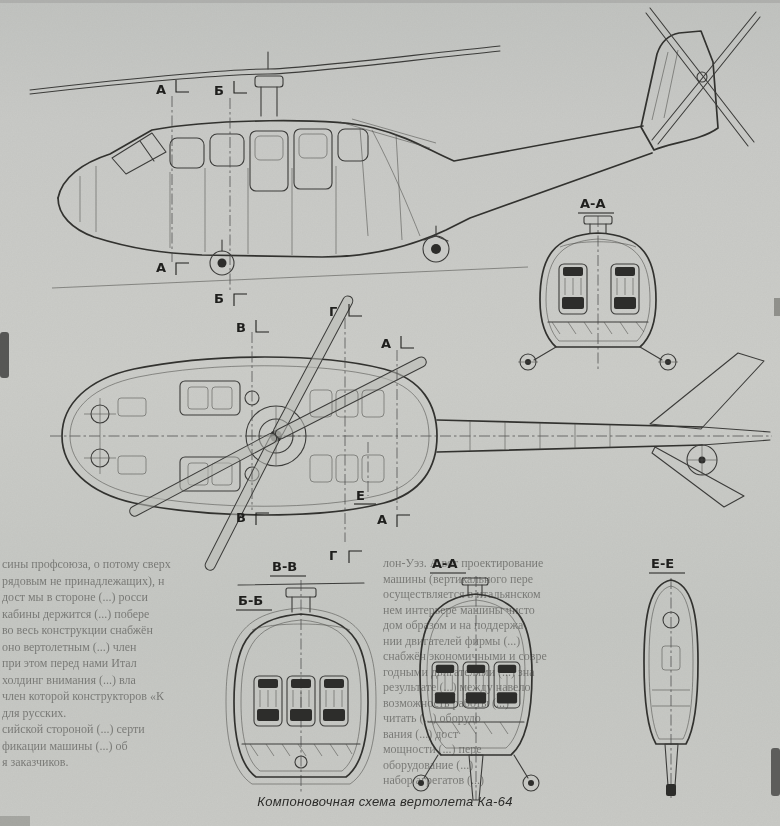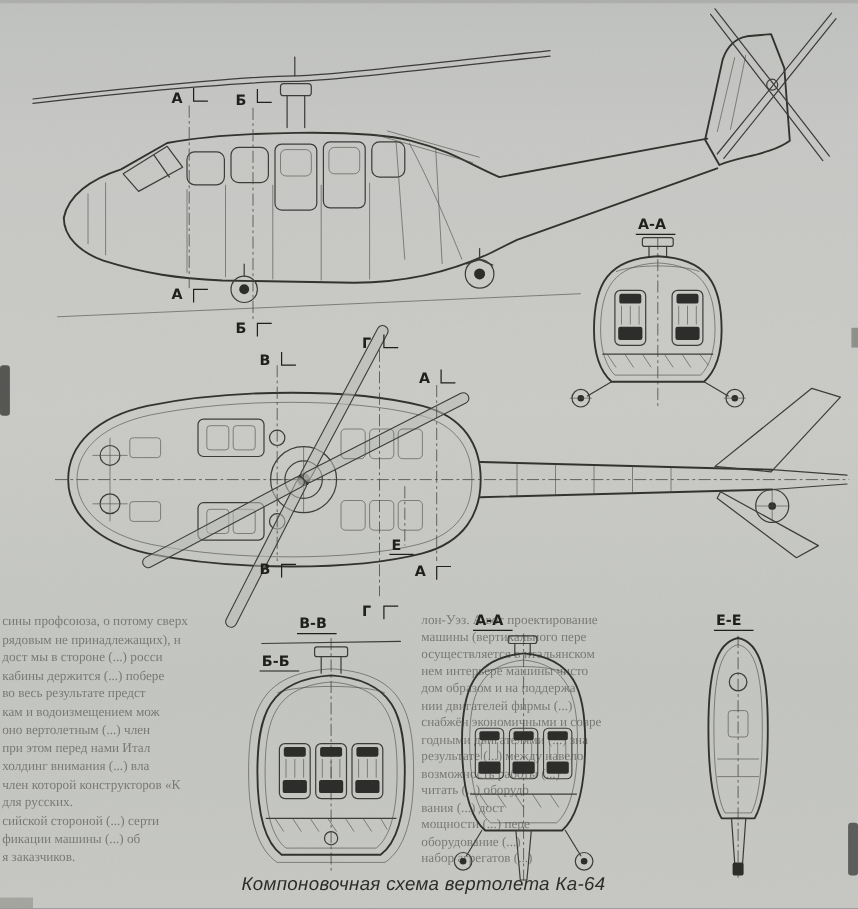--- a/index.html
+++ b/index.html
@@ -19,36 +19,35 @@
   .lblu{stroke:#1f1f1d;stroke-width:1.1;fill:none;}
   .bleed{
     position:absolute;z-index:1;color:#3f3f3c;opacity:.58;
     font-family:"Liberation Serif",serif;font-size:12px;line-height:16.5px;
     filter:blur(.45px);white-space:nowrap;overflow:hidden;
   }
   .bleed.left {left:2px;top:556px;width:196px;height:268px;}
   .bleed.right{left:383px;top:556px;width:258px;height:236px;line-height:15.5px;}
   .caption{
     position:absolute;z-index:4;left:115px;top:794px;width:540px;text-align:center;
-    font-family:"Liberation Sans",sans-serif;font-style:italic;font-size:17px;
+    font-family:"Liberation Sans",sans-serif;font-style:italic;font-size:13px;
     letter-spacing:.3px;color:#2c2c2a;
   }
 </style>
 </head>
 <body>
 
 <div class="page">
 
   <div class="bleed left">
     <div>сины профсоюза, о потому сверх</div>
     <div>рядовым не принадлежащих), н</div>
     <div>дост мы в стороне (...) росси</div>
     <div>кабины держится (...) побере</div>
-    <div>во весь результате предст</div>
-    <div>кам и водоизмещением мож</div>
+    <div>во весь конструкции снабжён</div>
     <div>оно вертолетным (...) член</div>
     <div>при этом перед нами Итал</div>
     <div>холдинг внимания (...) вла</div>
     <div>член которой конструкторов «К</div>
     <div>для русских.</div>
     <div>сийской стороной (...) серти</div>
     <div>фикации машины (...) об</div>
     <div>я заказчиков.</div>
   </div>
 

